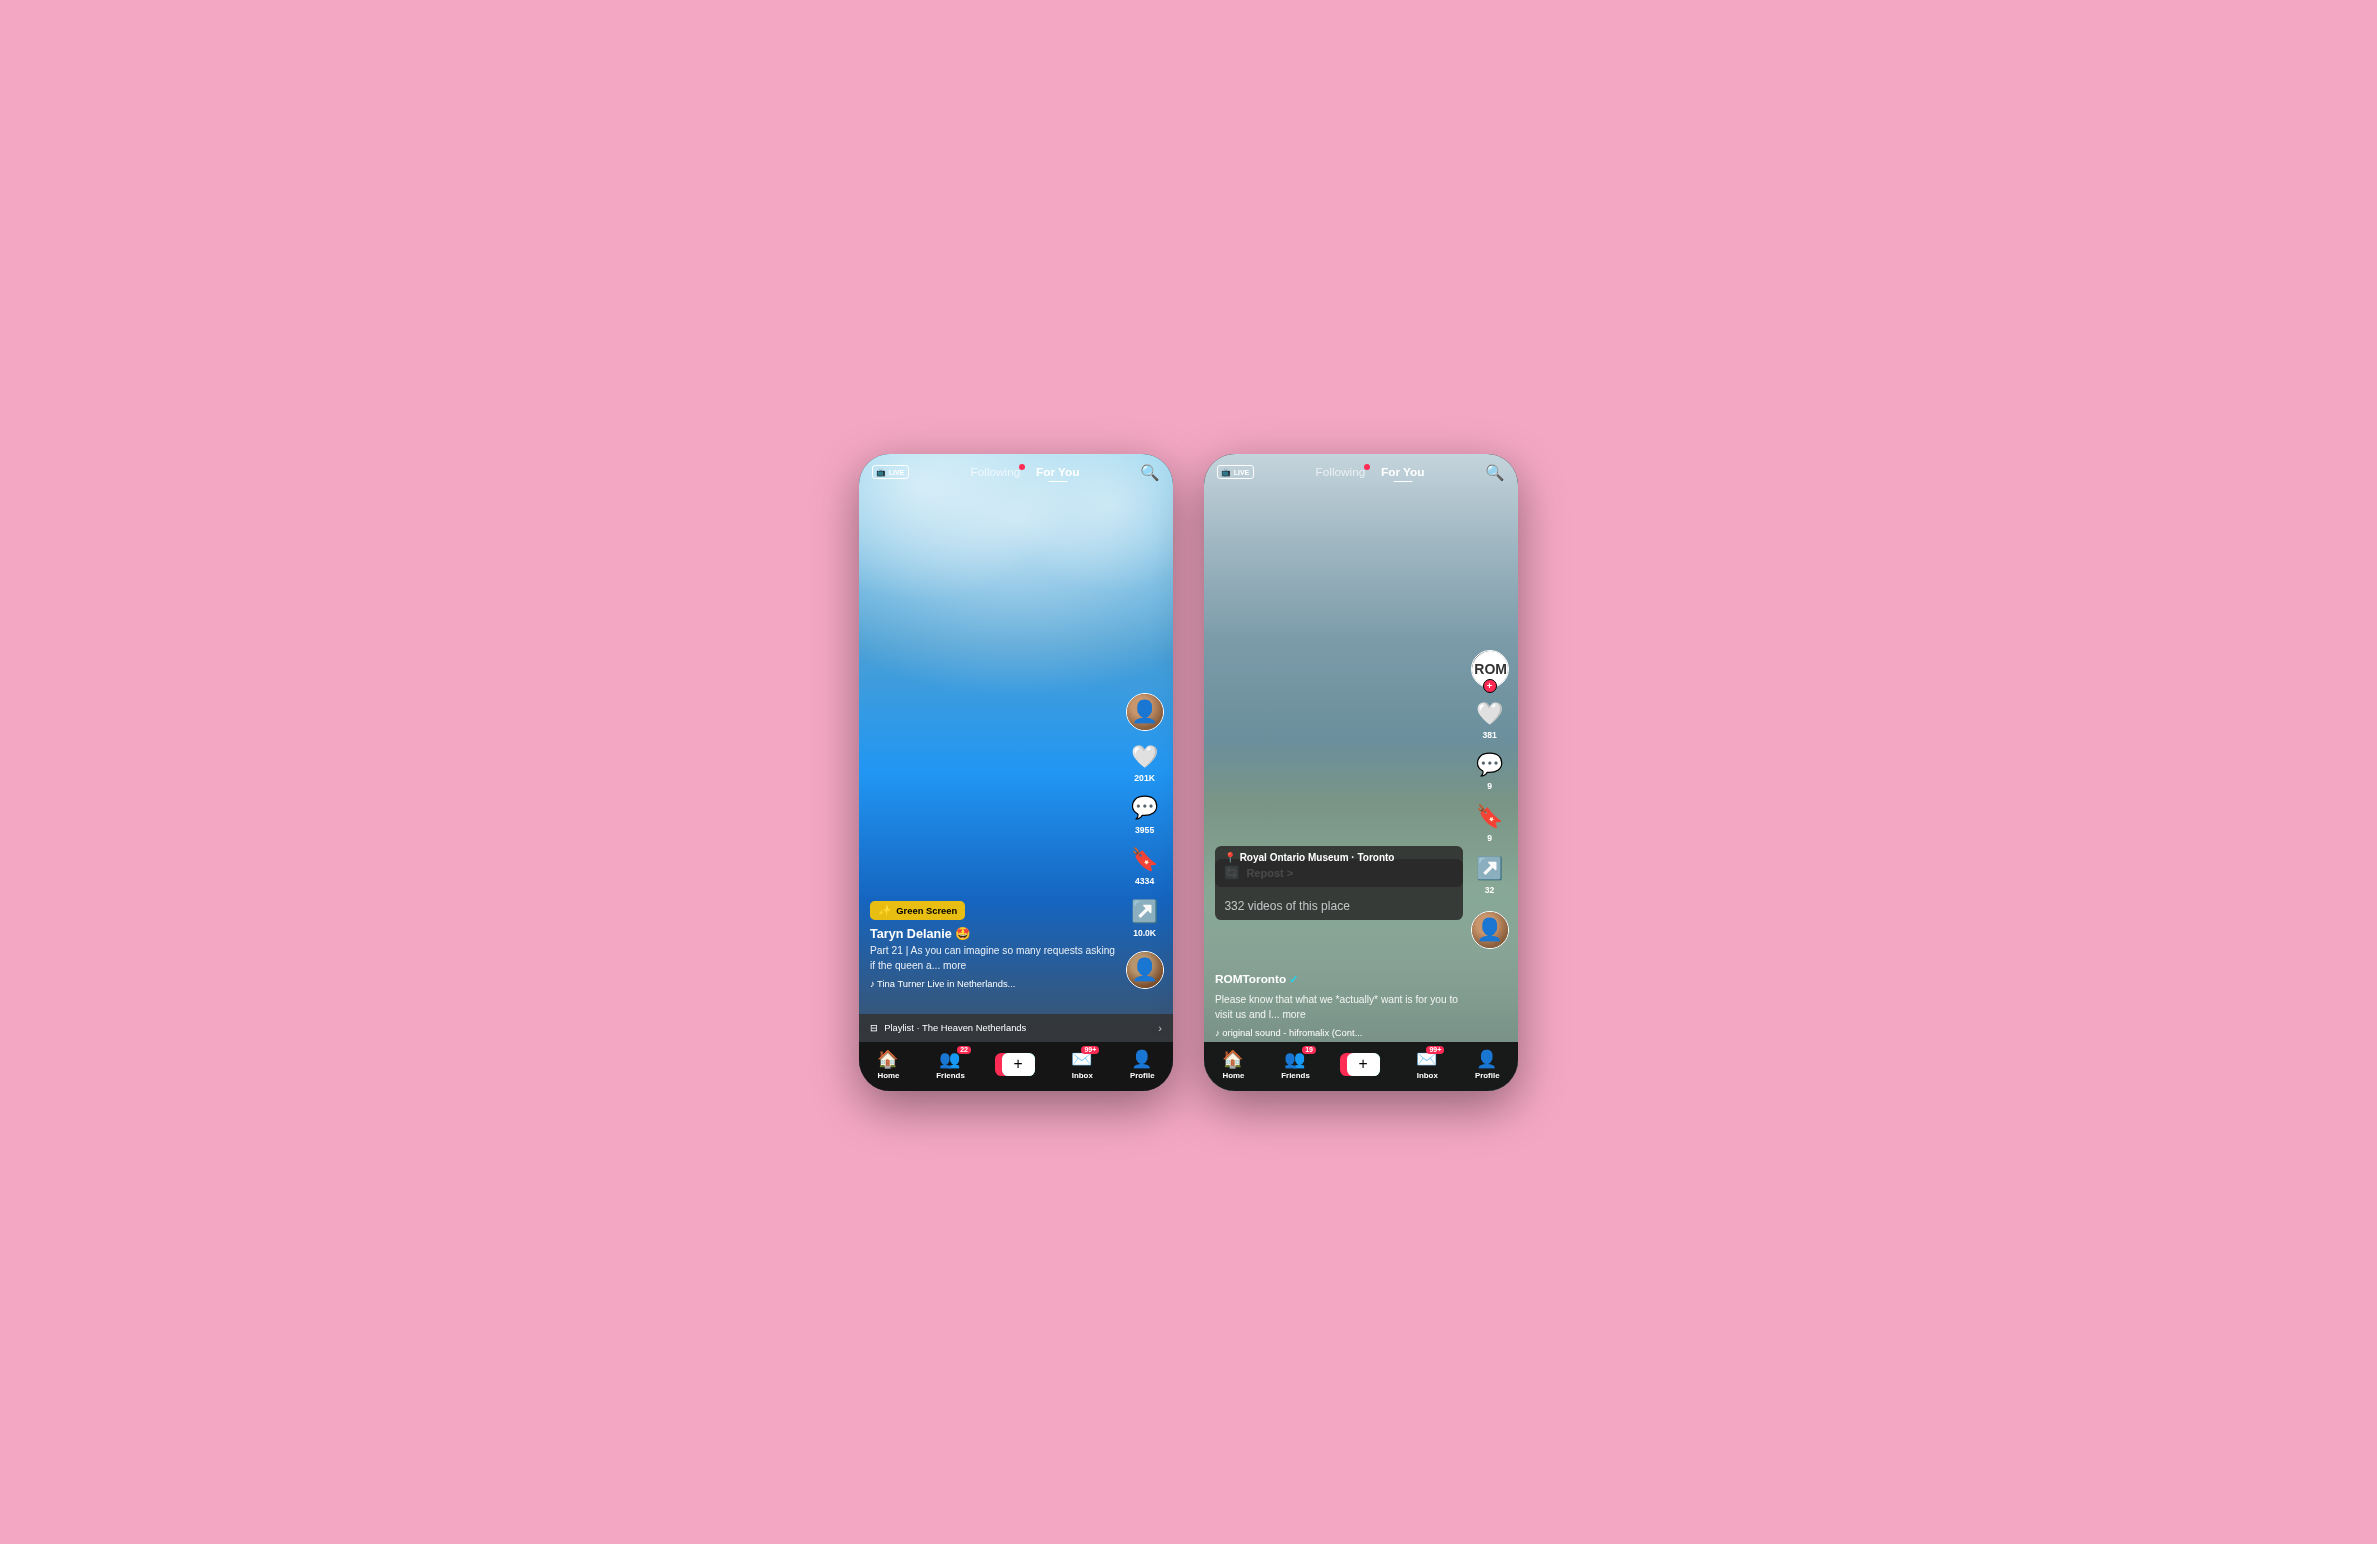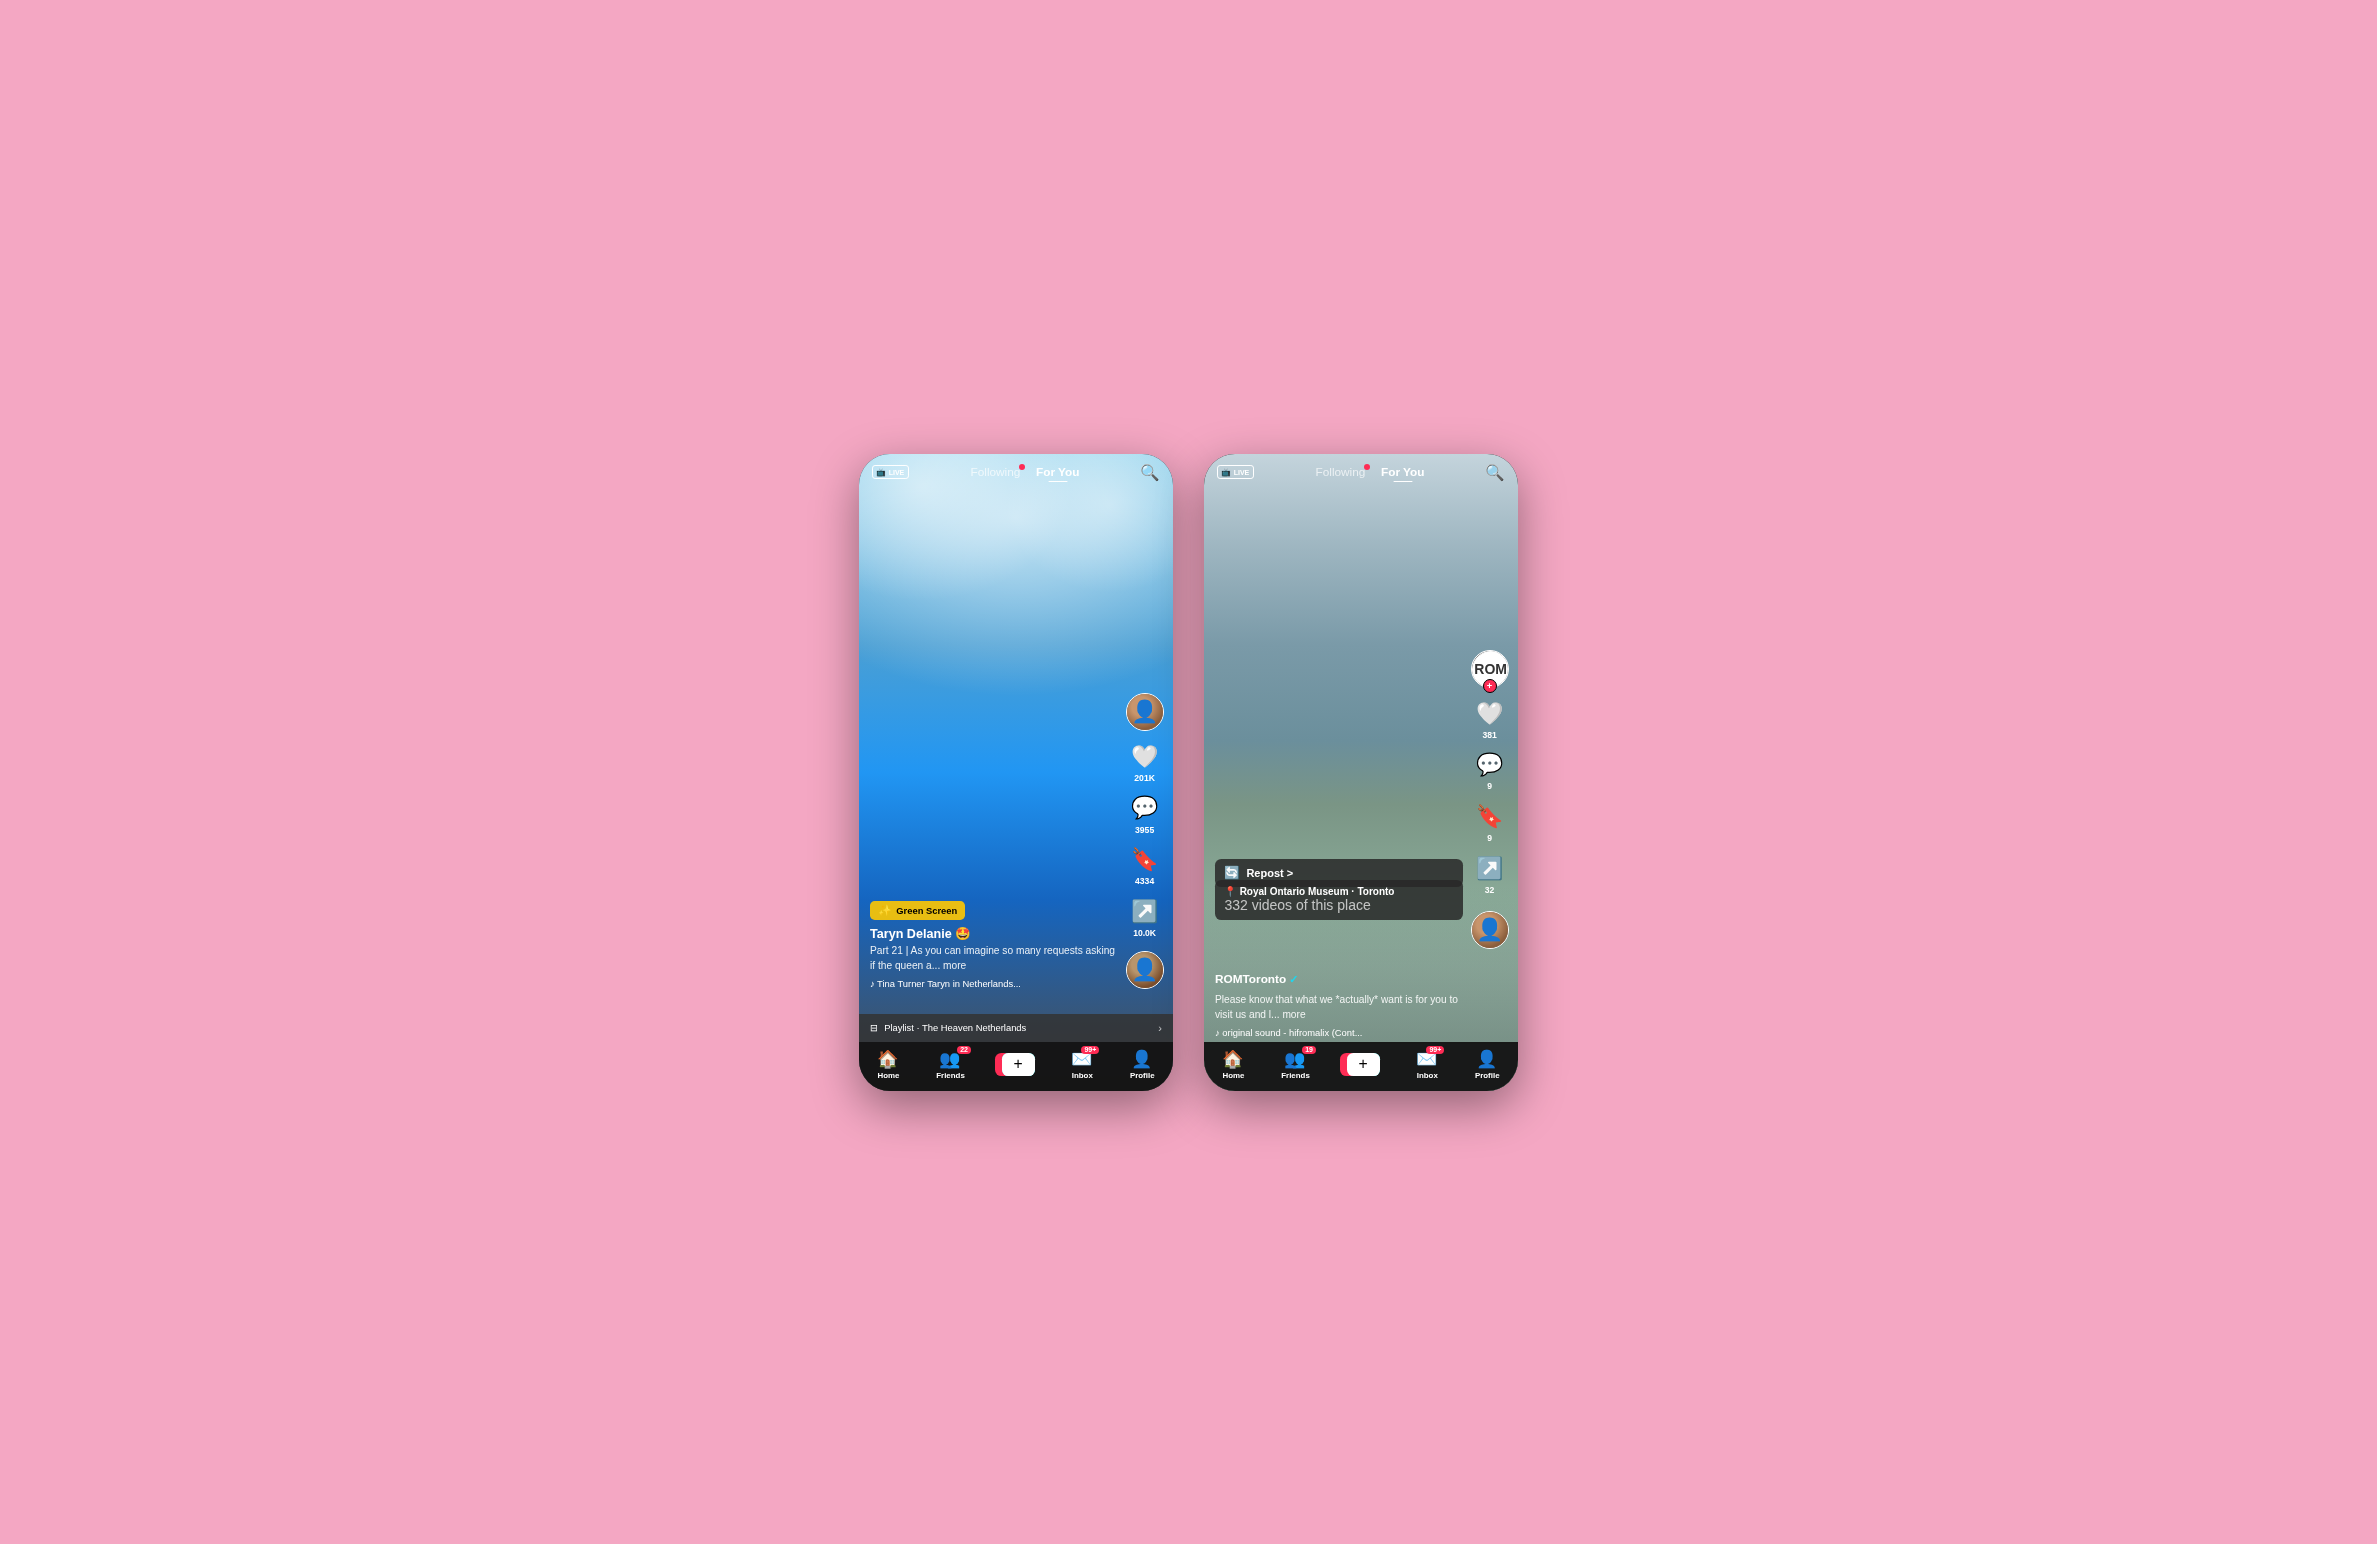--- a/index.html
+++ b/index.html
@@ -341,21 +341,22 @@
       border-radius: 6.3px;
       z-index: 20;
     }
     .location-name {
       color: white;
       font-size: 10px;
       font-weight: 600;
     }
     .location-sub {
       color: rgba(255,255,255,0.7);
-      font-size: 14px;
+      font-size: 12px;
+      margin-top: 36px;
     }
     .phone2-bottom-info {
       position: absolute;
       bottom: 53px;
       left: 11px;
       right: 55px;
       z-index: 20;
     }
     .verified-username {
       color: white;
@@ -546,21 +547,21 @@
         </div>
       </div>
 
       <div class="bottom-info" style="bottom:102px;">
         <div class="green-screen-badge">
           <span class="gs-icon">✨</span>
           <span>Green Screen</span>
         </div>
         <div class="username">Taryn Delanie 🤩</div>
         <div class="description">Part 21 | As you can imagine so many requests asking if the queen a... more</div>
-        <div class="sound-info">♪ Tina Turner Taryn in Netherlands...</div>
+        <div class="sound-info">♪ Tina Turner Live in Netherlands...</div>
       </div>
 
       <div class="playlist-bar">
         <div class="playlist-text">
           <span>⊟</span>
           <span>Playlist · The Heaven Netherlands</span>
         </div>
         <span class="playlist-chevron">›</span>
       </div>
 

